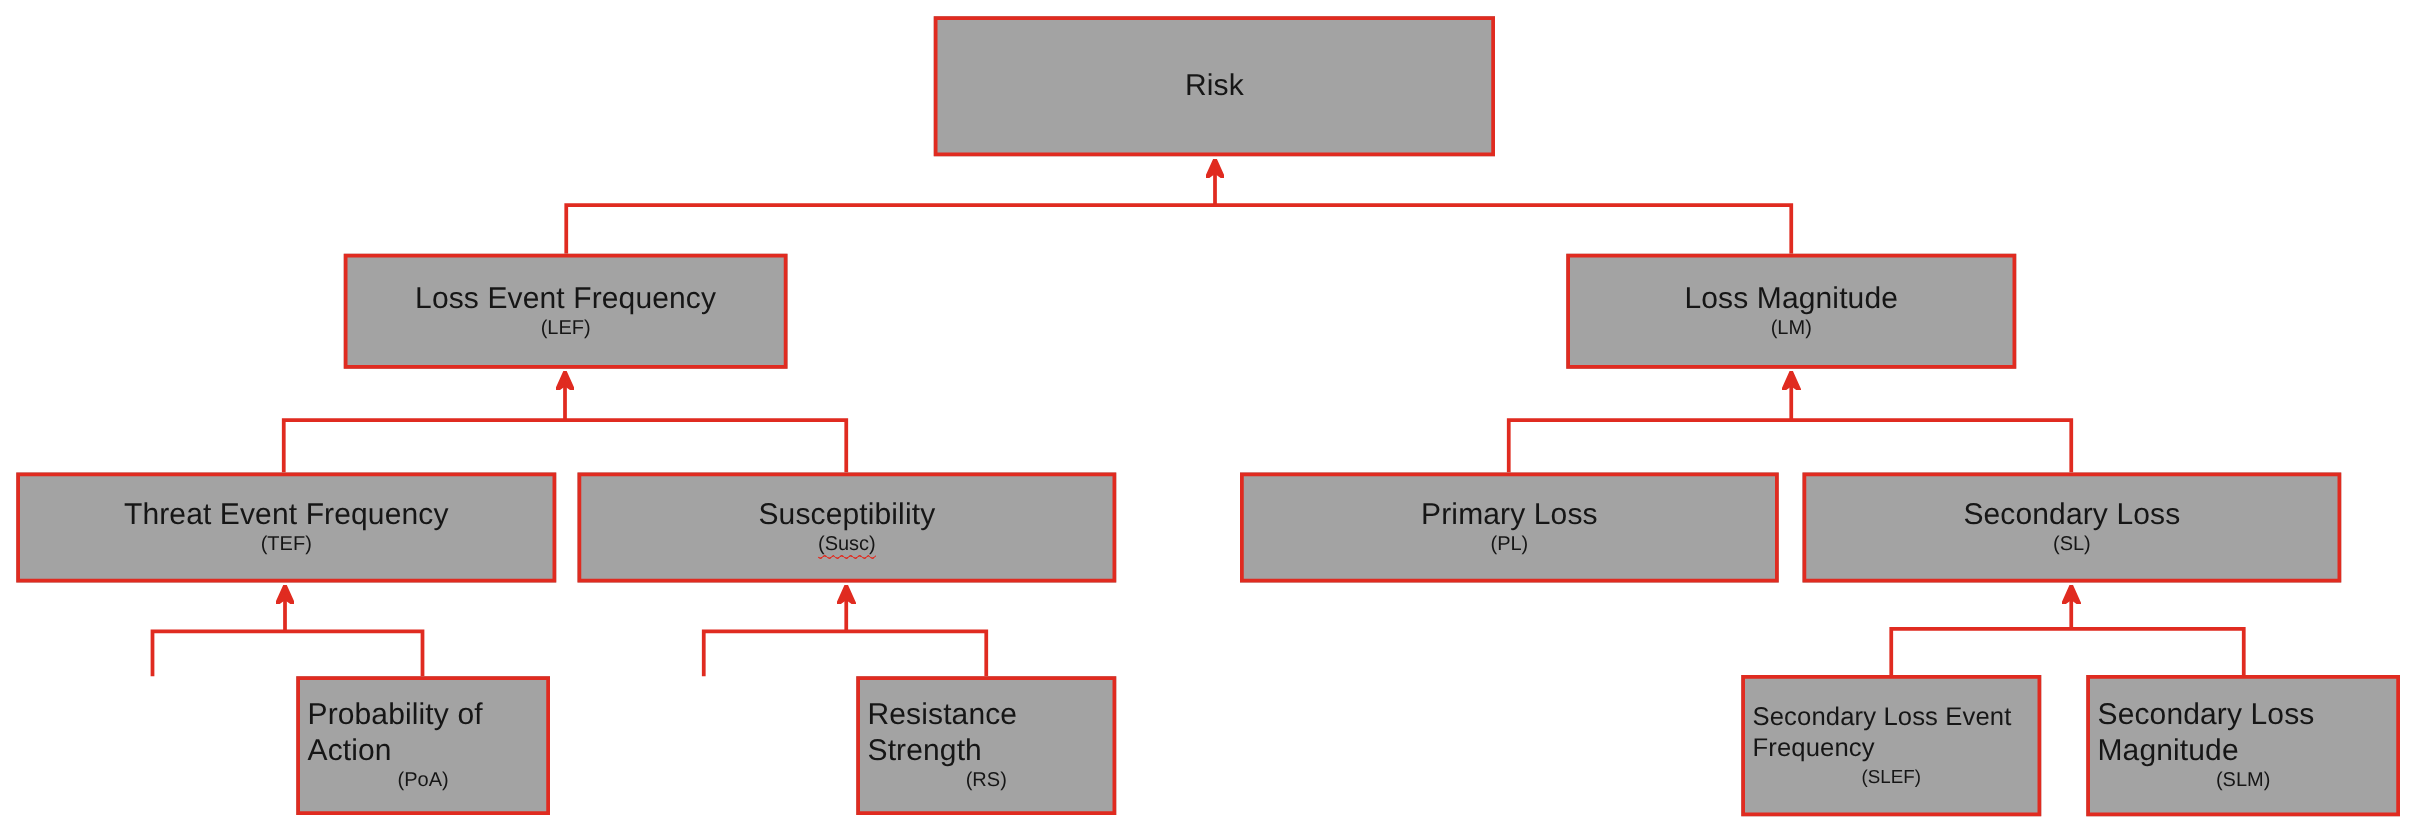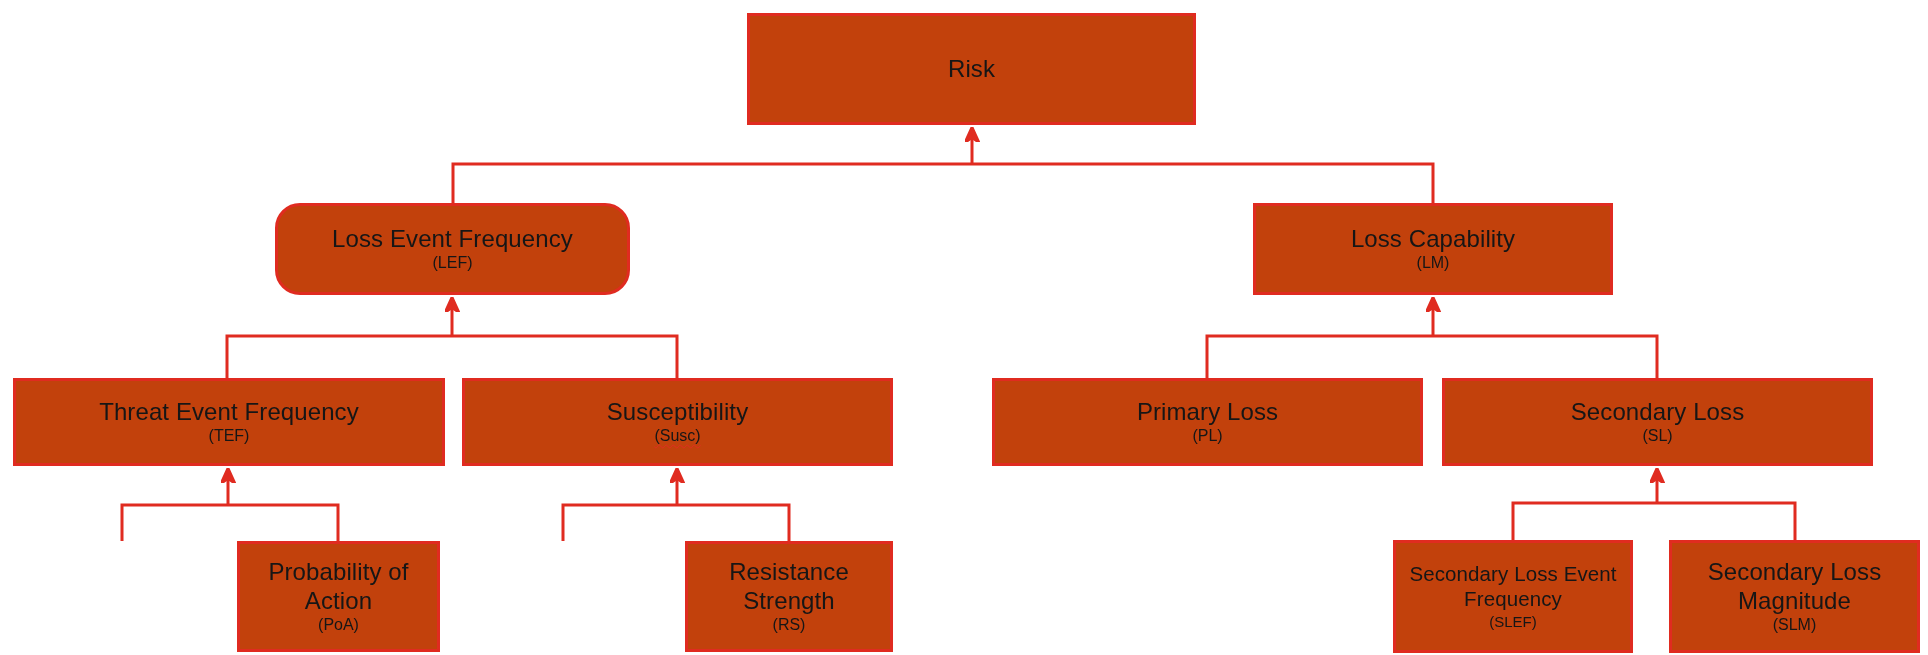--- a/index.html
+++ b/index.html
@@ -25,26 +25,25 @@
   .wires path {
     fill: none;
     stroke: #e02b20;
     stroke-width: 3;
     stroke-linejoin: miter;
   }
   .node {
     position: absolute;
     box-sizing: border-box;
     border: 3px solid #e02b20;
-    background: #c2410c;
+    background: #a3a3a3;
     display: flex;
     flex-direction: column;
     align-items: center;
     justify-content: center;
-    text-align: center;
     padding: 2px 6px;
   }
   .node .label {
     font-size: 24px;
     line-height: 1.21;
     color: #161616;
     letter-spacing: 0.1px;
   }
   .node .abbr {
     font-size: 16px;
@@ -90,27 +89,27 @@
     <path d="M677,505 L677,470" marker-end="url(#arrow)"></path>
 
     <path d="M1513,540 L1513,503 L1795,503 L1795,540"></path>
     <path d="M1657,503 L1657,470" marker-end="url(#arrow)"></path>
   </svg>
 
   <div class="node" style="left:747px; top:13px; width:449px; height:112px;">
     <div class="label">Risk</div>
   </div>
 
-  <div class="node" style="left:275px; top:203px; width:355px; height:92px;border-radius:25px;">
+  <div class="node" style="left:275px; top:203px; width:355px; height:92px;">
     <div class="label">Loss Event Frequency</div>
     <div class="abbr">(LEF)</div>
   </div>
 
   <div class="node" style="left:1253px; top:203px; width:360px; height:92px;">
-    <div class="label">Loss Capability</div>
+    <div class="label">Loss Magnitude</div>
     <div class="abbr">(LM)</div>
   </div>
 
   <div class="node" style="left:462px; top:378px; width:431px; height:88px;">
     <div class="label">Susceptibility</div>
     <div class="abbr wavy">(Susc)</div>
   </div>
 
   <div class="node" style="left:13px; top:378px; width:432px; height:88px;">
     <div class="label">Threat Event Frequency</div>

